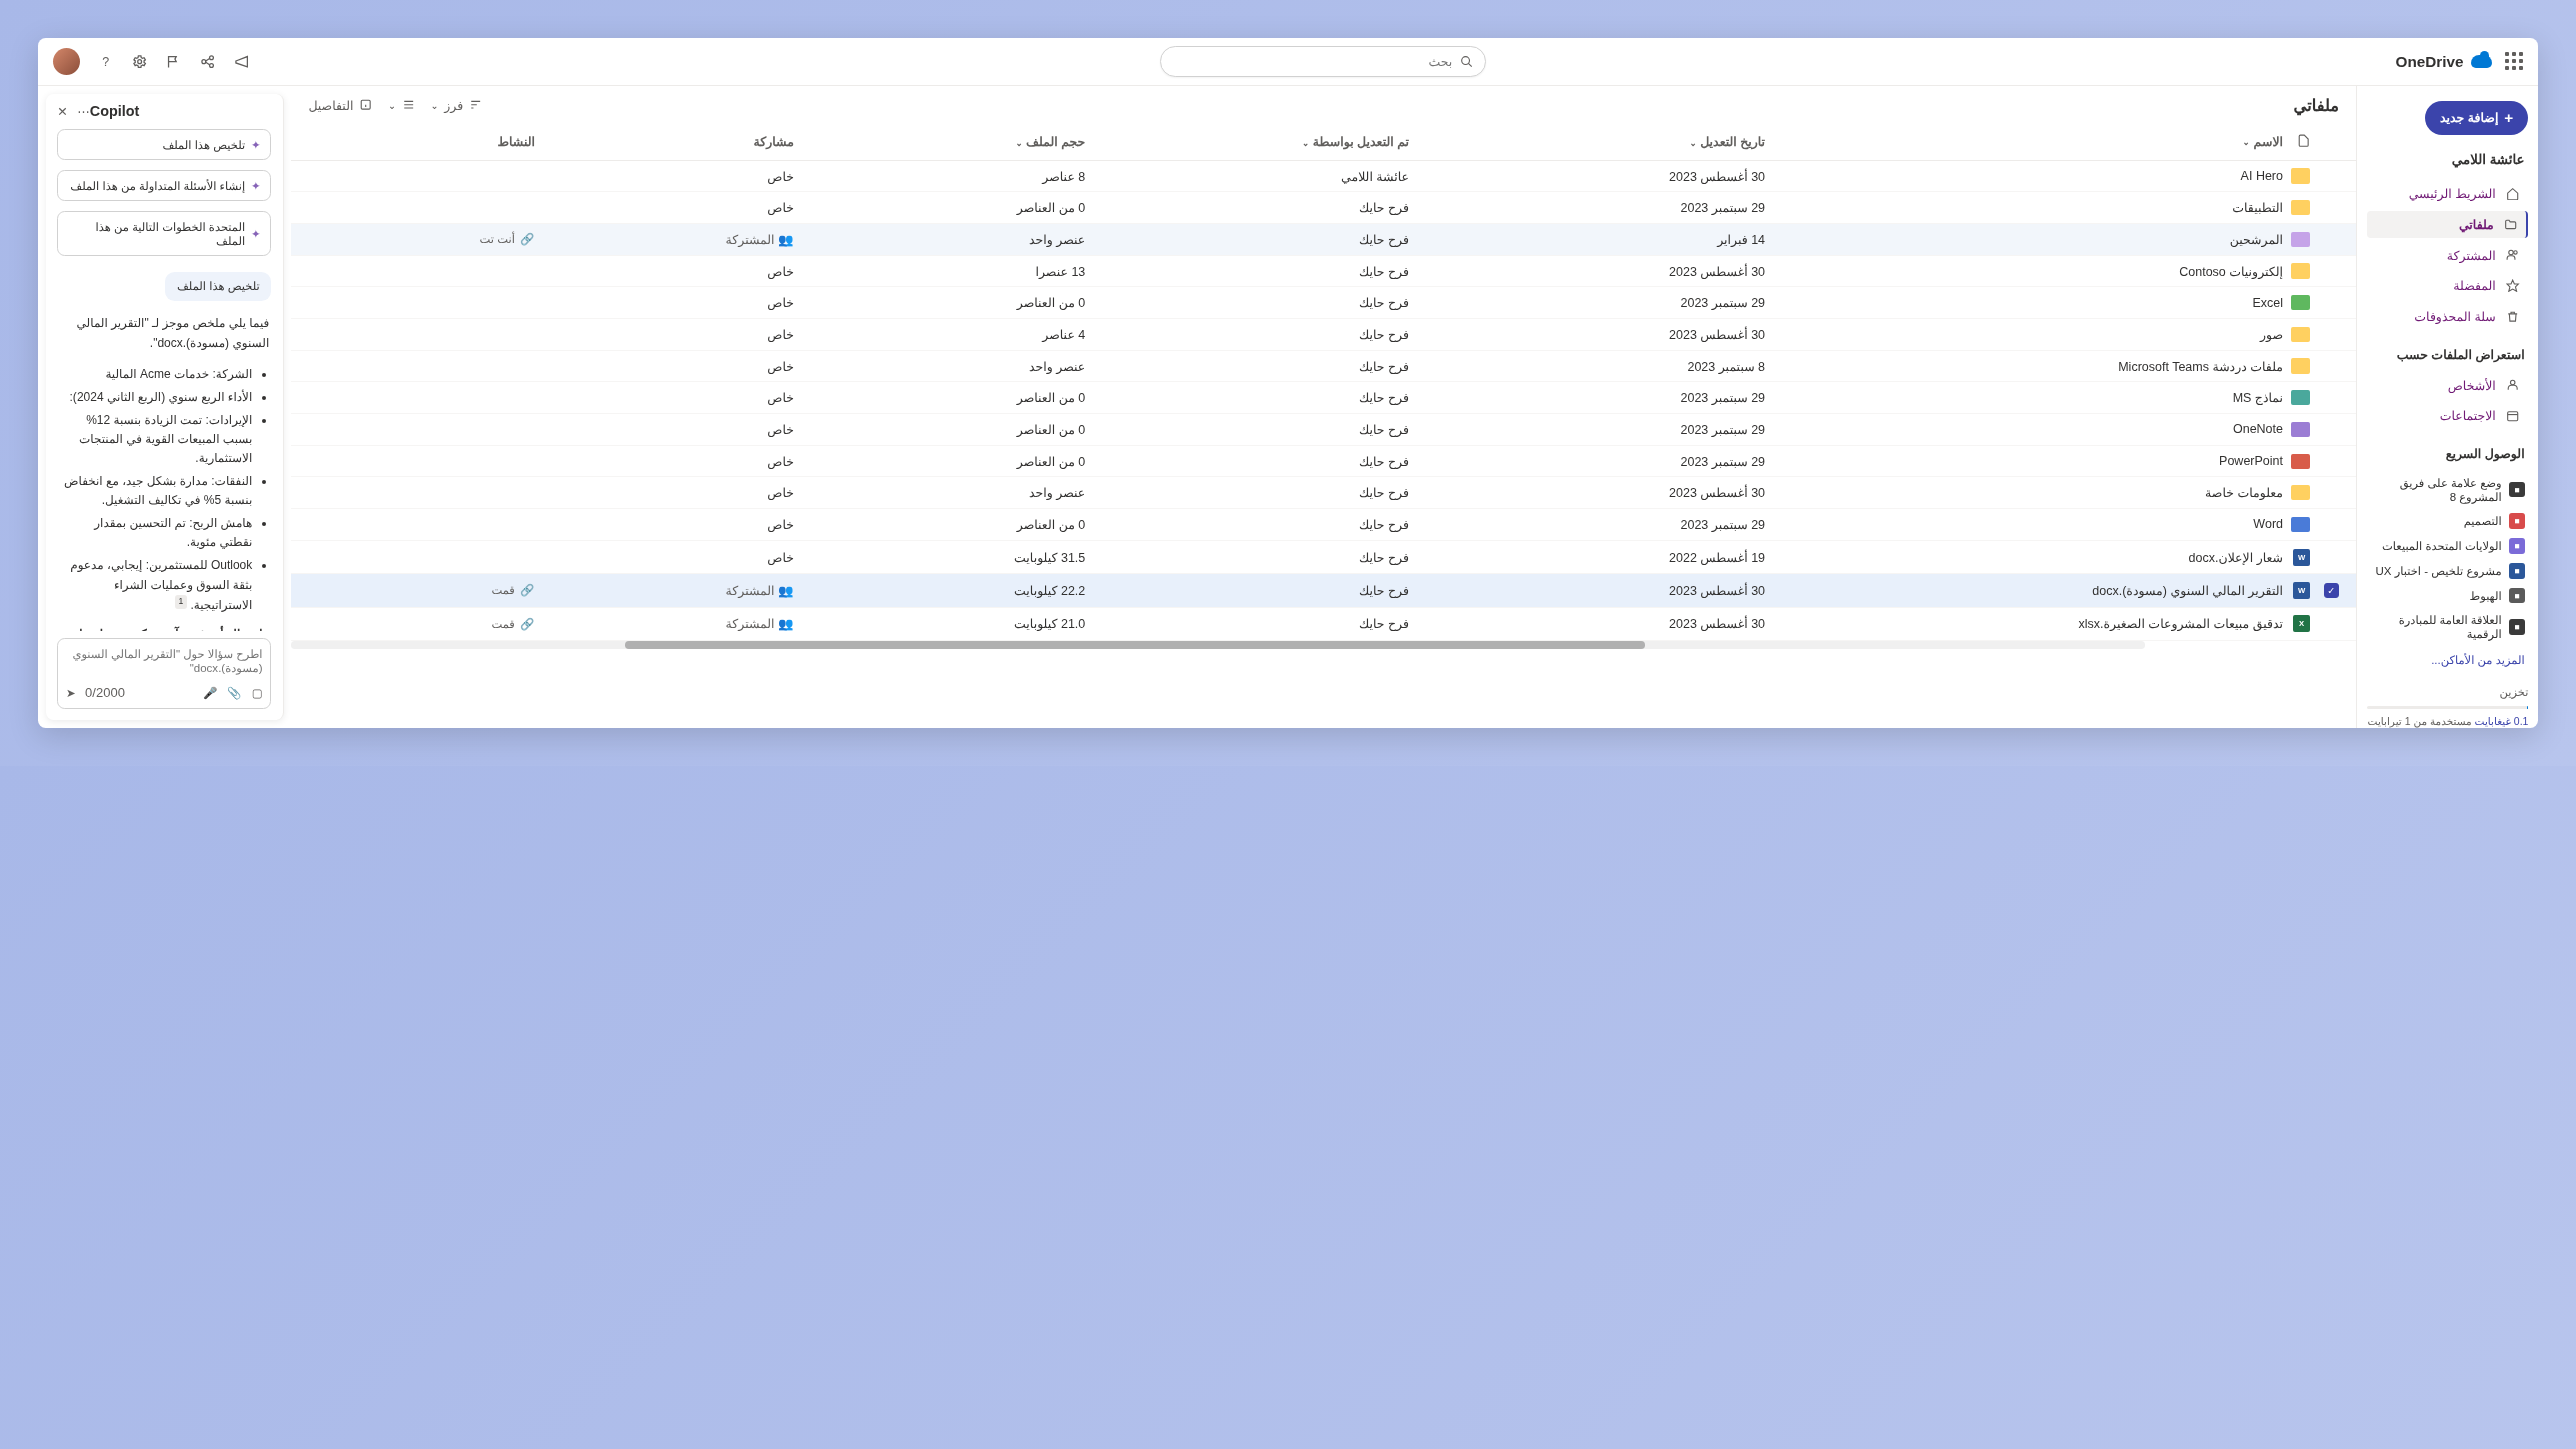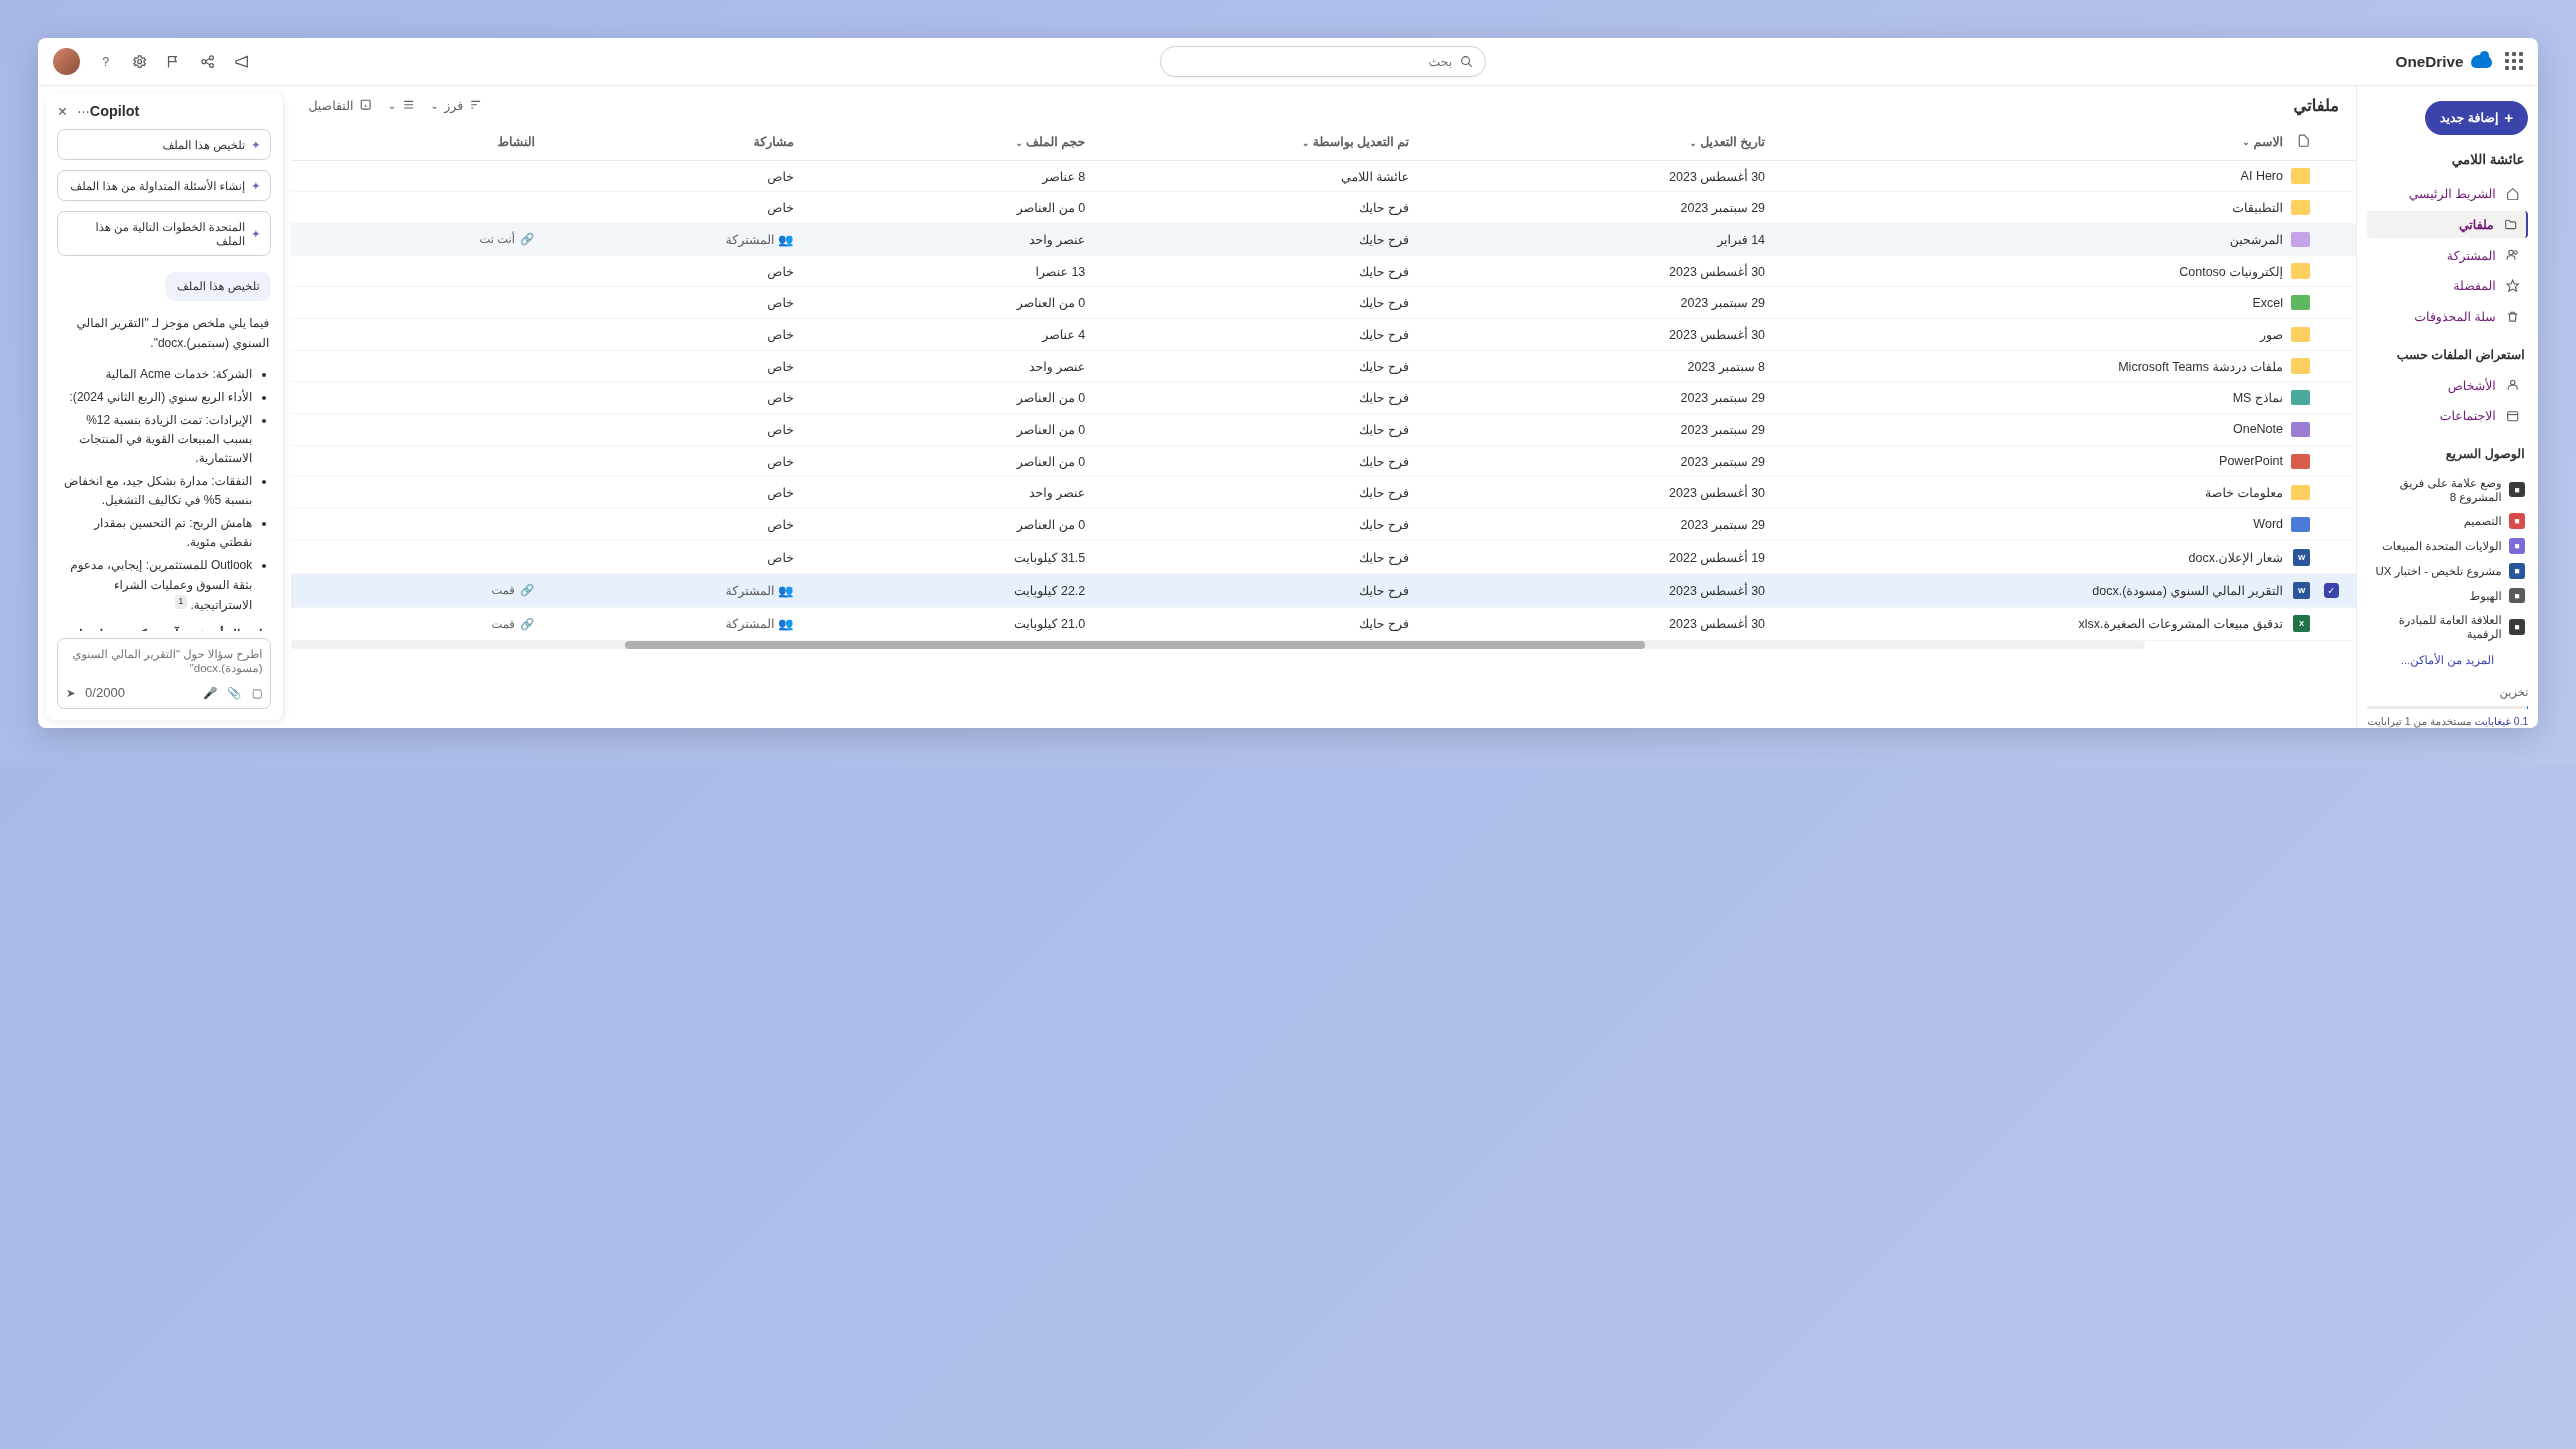--- a/index.html
+++ b/index.html
@@ -58,21 +58,21 @@
 }
 .new-button { background: #3b44ab; color: #fff; border: none; border-radius: 19px; padding: 7.7px 15.3px; font-size: 12.5px; font-weight: 600; display: flex; align-items: center; gap: 5.8px; cursor: pointer; align-self: flex-start; margin-bottom: 13.4px; }
 .new-button .plus { font-size: 15.3px; font-weight: bold; }
 .user-name { font-weight: 600; font-size: 13.4px; margin-bottom: 9.6px; padding-right: 3.8px; }
 .nav-item { display: flex; align-items: center; gap: 9.6px; padding: 5.8px 7.7px 5.8px 3.8px; border-radius: 3.8px; cursor: pointer; color: #701a75; }
 .nav-item.active { font-weight: 600; border-right: 2.9px solid #3b44ab; background: #f3f2f1; }
 .nav-icon { width: 15.3px; height: 15.3px; color: #605e5c; display:flex; align-items:center; justify-content:center; flex-shrink:0; }
 .nav-section-title { font-weight: 600; font-size: 12.5px; margin: 13.4px 3.8px 5.8px 0; }
 .quick-item { display: flex; align-items: center; gap: 7.7px; padding: 4.8px 3.8px; cursor: pointer; font-size: 11.5px; }
 .quick-badge { width: 15.3px; height: 15.3px; border-radius: 2.9px; display:flex; align-items:center; justify-content:center; color:#fff; font-size: 8.6px; font-weight:bold; flex-shrink:0; }
-.more-link { color: #3b44ab; font-size: 11.5px; padding: 3.8px; cursor: pointer; text-align: center; }
+.more-link { color: #3b44ab; font-size: 11.5px; padding: 3.8px; cursor: pointer; }
 .storage-section { margin-top: auto; padding-top: 9.6px; }
 .storage-label { font-size: 11.5px; color: #605e5c; margin-bottom: 7.7px; }
 .storage-bar { height: 2.9px; background: #edebe9; border-radius: 1.9px; margin-bottom: 5.8px; }
 .storage-bar-fill { height: 100%; width: 1%; background: #0078d4; border-radius: 1.9px; }
 .storage-text { font-size: 10.5px; color: #605e5c; }
 .storage-text .link { color: #3b44ab; }
 
 
 .main {
   flex: 1;
@@ -612,21 +612,21 @@
           <span>إنشاء الأسئلة المتداولة من هذا الملف</span>
         </div>
         <div class="suggestion-chip">
           <span class="chip-icon">✦</span>
           <span>المتحدة الخطوات التالية من هذا الملف</span>
         </div>
 
         <div class="user-bubble">تلخيص هذا الملف</div>
 
         <div class="bot-response">
-          <div>فيما يلي ملخص موجز لـ "التقرير المالي السنوي (سبتمبر).docx".</div>
+          <div>فيما يلي ملخص موجز لـ "التقرير المالي السنوي (مسودة).docx".</div>
           <ul id="response-bullets">
               <li>الشركة: خدمات Acme المالية</li>
               <li>الأداء الربع سنوي (الربع الثاني 2024):</li>
               <li>الإيرادات: تمت الزيادة بنسبة 12% بسبب المبيعات القوية في المنتجات الاستثمارية.</li>
               <li>النفقات: مدارة بشكل جيد، مع انخفاض بنسبة 5% في تكاليف التشغيل.</li>
               <li>هامش الربح: تم التحسين بمقدار نقطتي مئوية.</li>
               <li>Outlook للمستثمرين: إيجابي، مدعوم بثقة السوق وعمليات الشراء الاستراتيجية. <span class="ref-badge">1</span></li>
             </ul>
           <div class="followup">هل هناك أي شيء آخر يمكنني مساعدتك به؟</div>
         </div>

